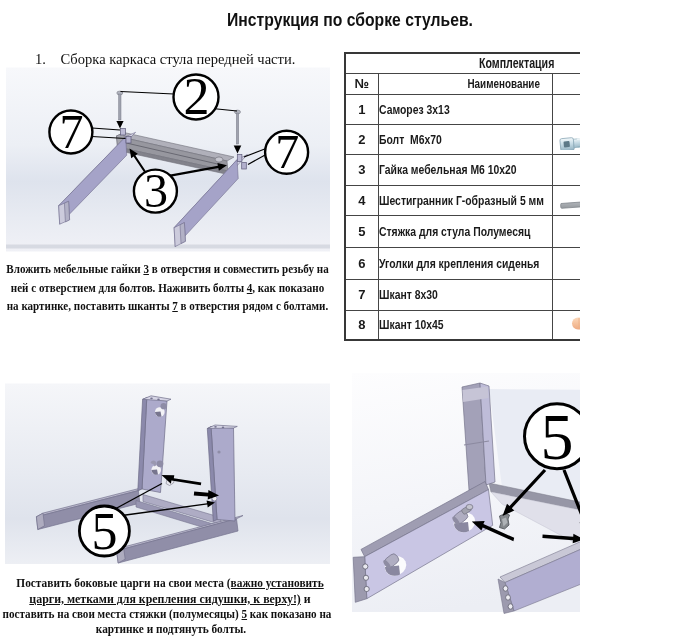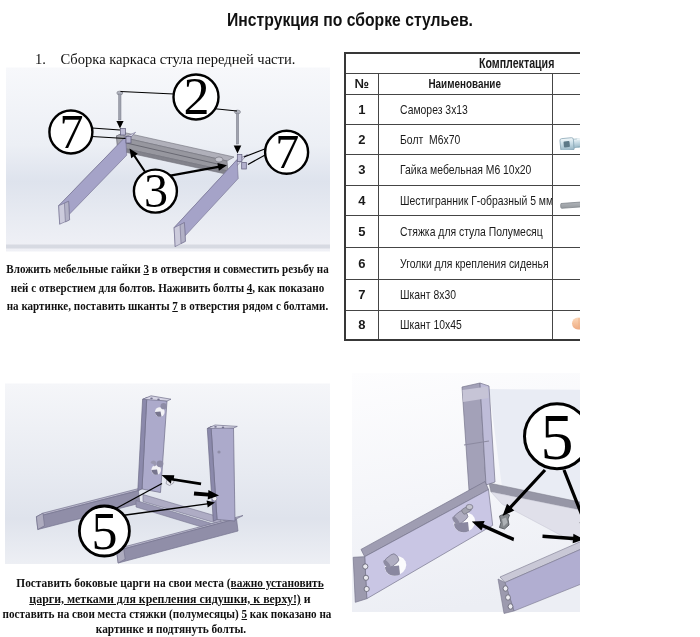--- a/index.html
+++ b/index.html
@@ -14,21 +14,21 @@
       font-family:"Liberation Serif",serif;font-weight:bold;font-size:13px;
       line-height:18.6px;color:#111;transform:scaleX(0.85);transform-origin:50% 50%;
       white-space:nowrap;}
   .p2l{position:absolute;white-space:nowrap;font-family:"Liberation Serif",serif;
       font-weight:bold;font-size:13px;color:#111;}
   table.kom{position:absolute;left:344px;top:52px;border-collapse:collapse;
        table-layout:fixed;width:344px;border:2px solid #383838;}
   table.kom td{border:1px solid #454545;padding:0;margin:0;color:#1a1a1a;
        font-size:13px;vertical-align:middle;overflow:hidden;white-space:nowrap;}
   td.num{text-align:center;font-weight:bold;}
-  table.kom td.nam{padding-left:21px;font-weight:normal;}
+  table.kom td.nam{padding-left:0;font-weight:bold;}
   td.img{text-align:center;}
   .cn{display:inline-block;transform:scaleX(0.8);transform-origin:0 50%;}
   .ch{display:inline-block;transform:scaleX(0.76);transform-origin:50% 50%;}
   .svgabs{position:absolute;}
 </style>
 </head>
 <body>
 <div id="page">
 
   <div id="title">Инструкция по сборке стульев.</div>
@@ -118,21 +118,21 @@
         <col style="width:174px">
         <col style="width:110px">
         <col style="width:27px">
       </colgroup>
     <tbody>
         <tr style="height:20px">
           <td colspan="4" style="text-align:center;font-weight:bold;font-size:14px;"><span class="ch">Комплектация</span></td>
         </tr>
     <tr style="height:21px">
       <td class="num">№</td>
-      <td style="text-align:center;font-weight:bold;"><span class="ch">Наименование</span></td>
+      <td style="text-align:right;font-weight:bold;"><span class="ch">Наименование</span></td>
       <td colspan="2" style="text-align:center;font-weight:normal;"><span class="ch">Кол-во</span></td>
     </tr>
     <tr style="height:30px">
           <td class="num">1</td>
           <td class="nam"><span class="cn">Саморез 3х13</span></td>
           <td class="img"><svg width="52" height="22" viewBox="0 0 52 22" id="ic1">
       <defs>
                 <linearGradient id="met1" x1="0" y1="0" x2="0" y2="1">
         <stop offset="0" stop-color="#eef1f3"></stop>
                   <stop offset="0.45" stop-color="#c2c8ce"></stop>

